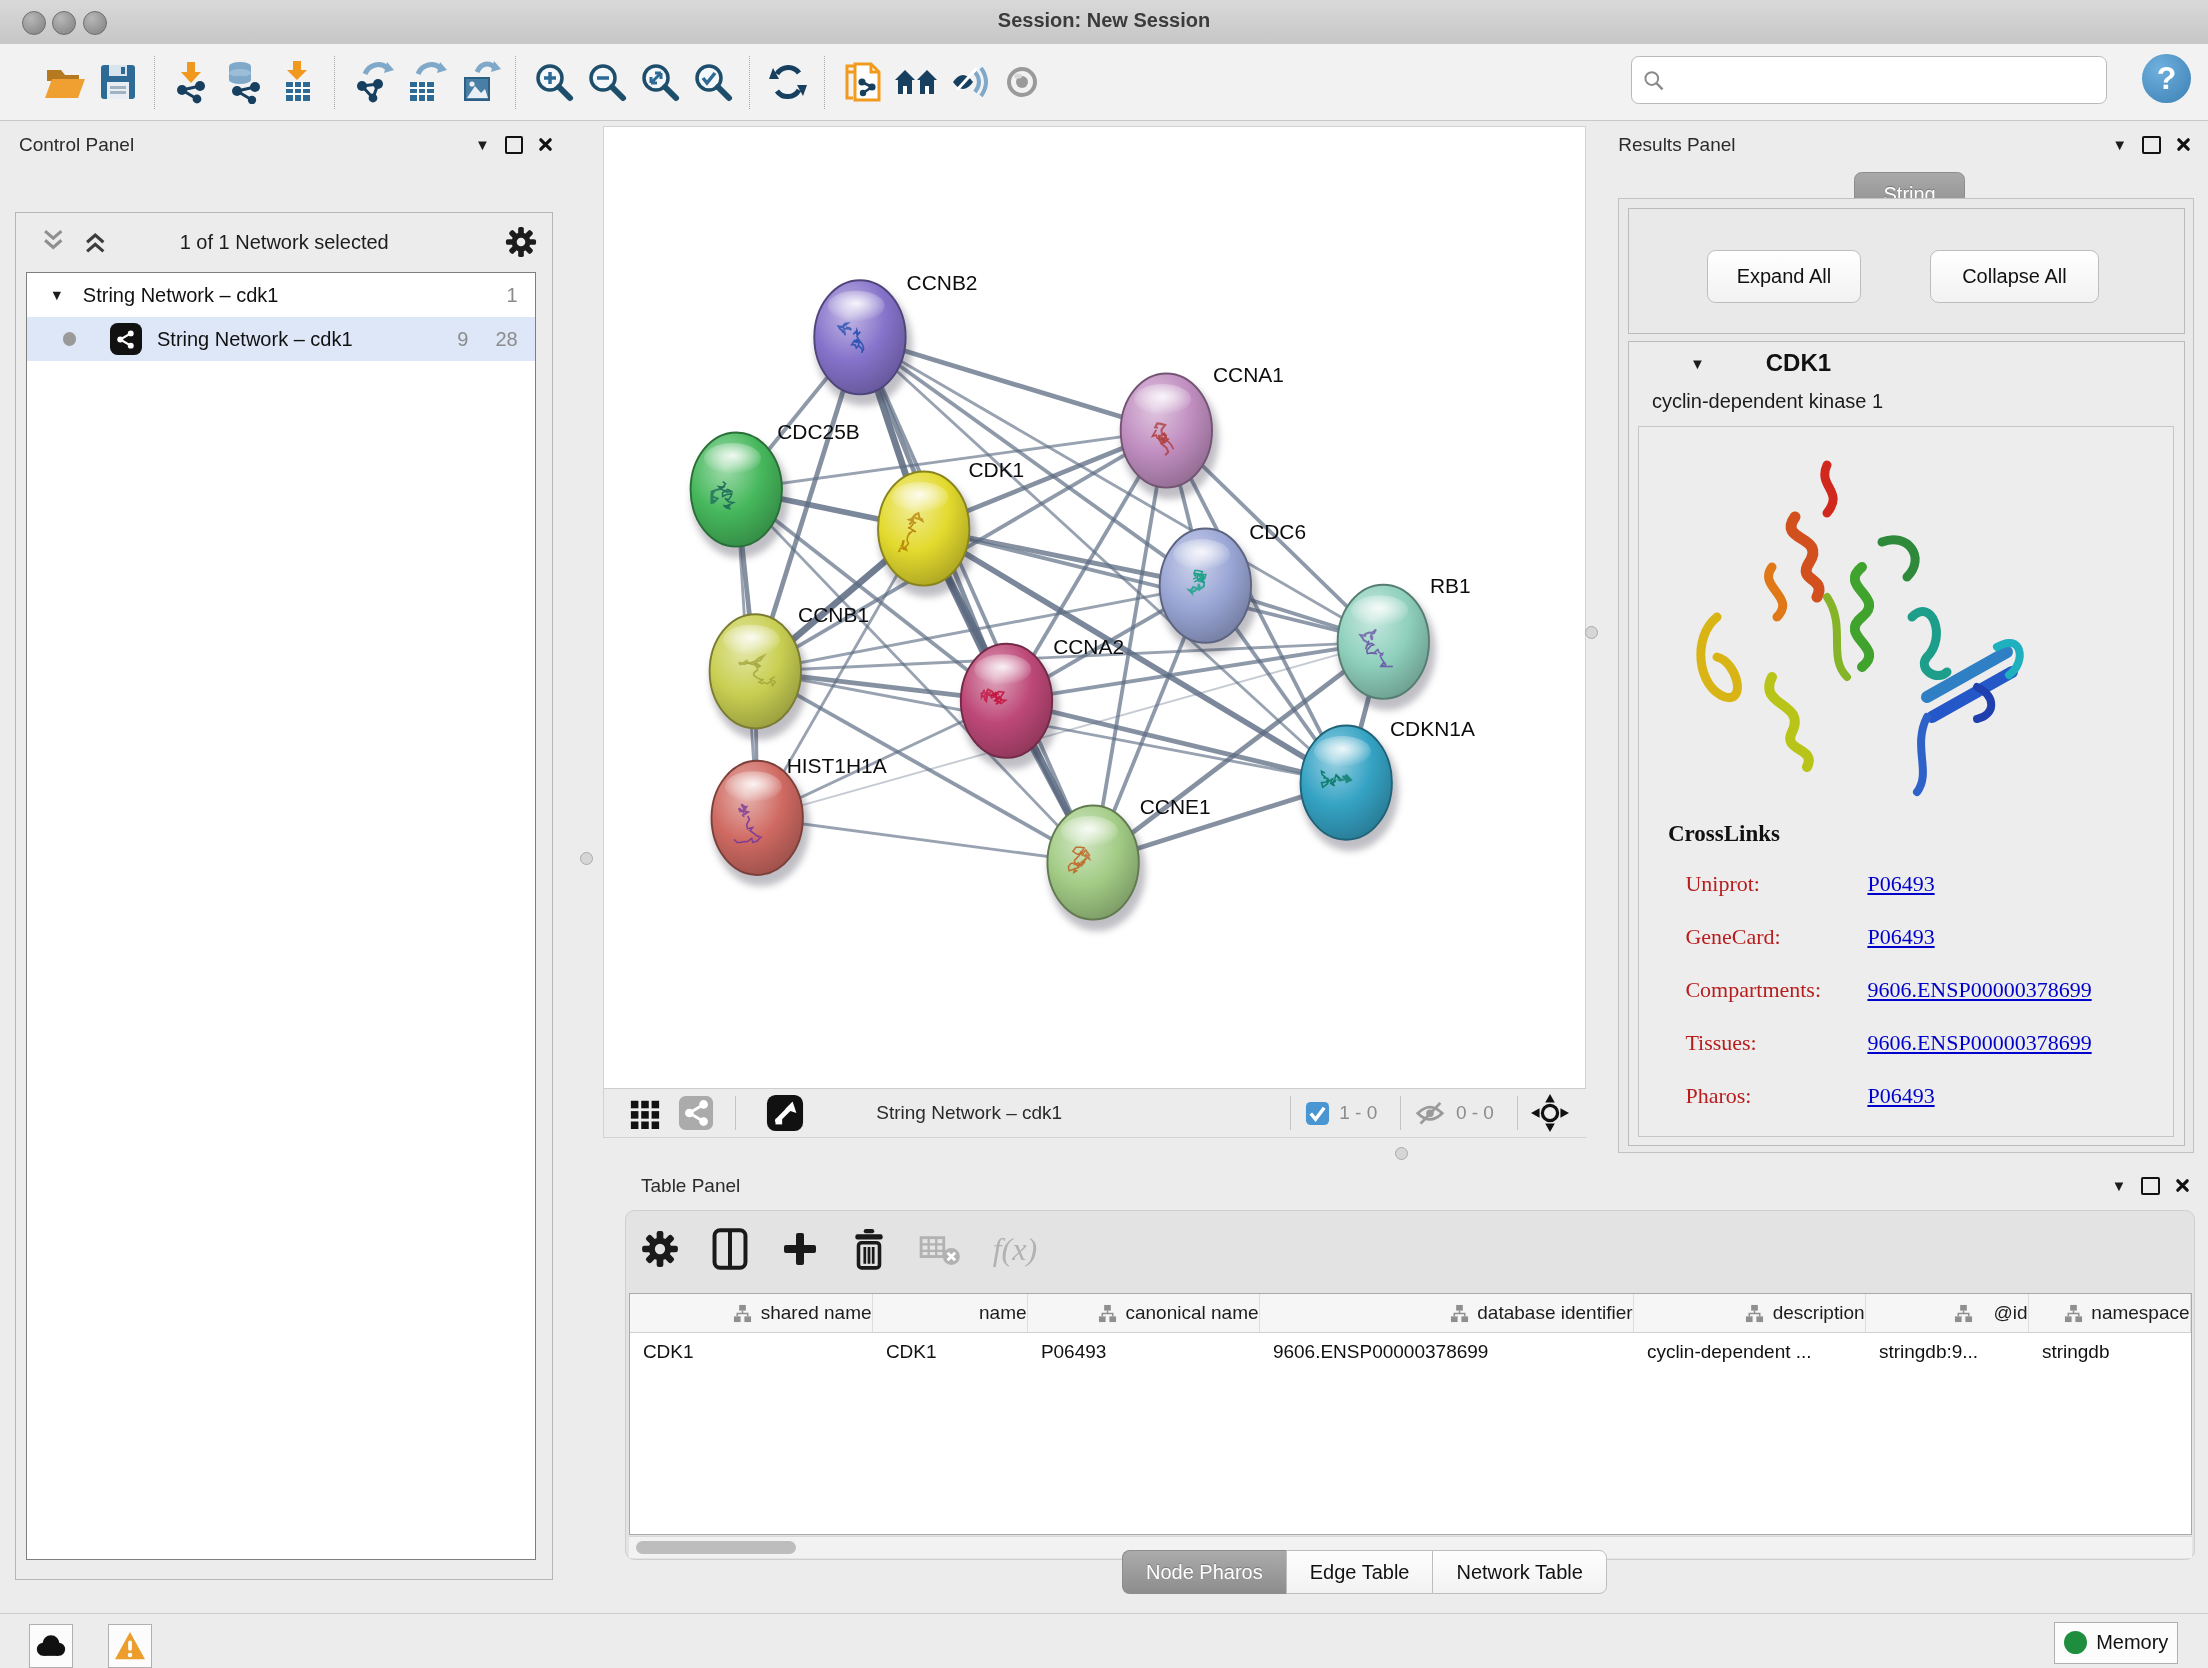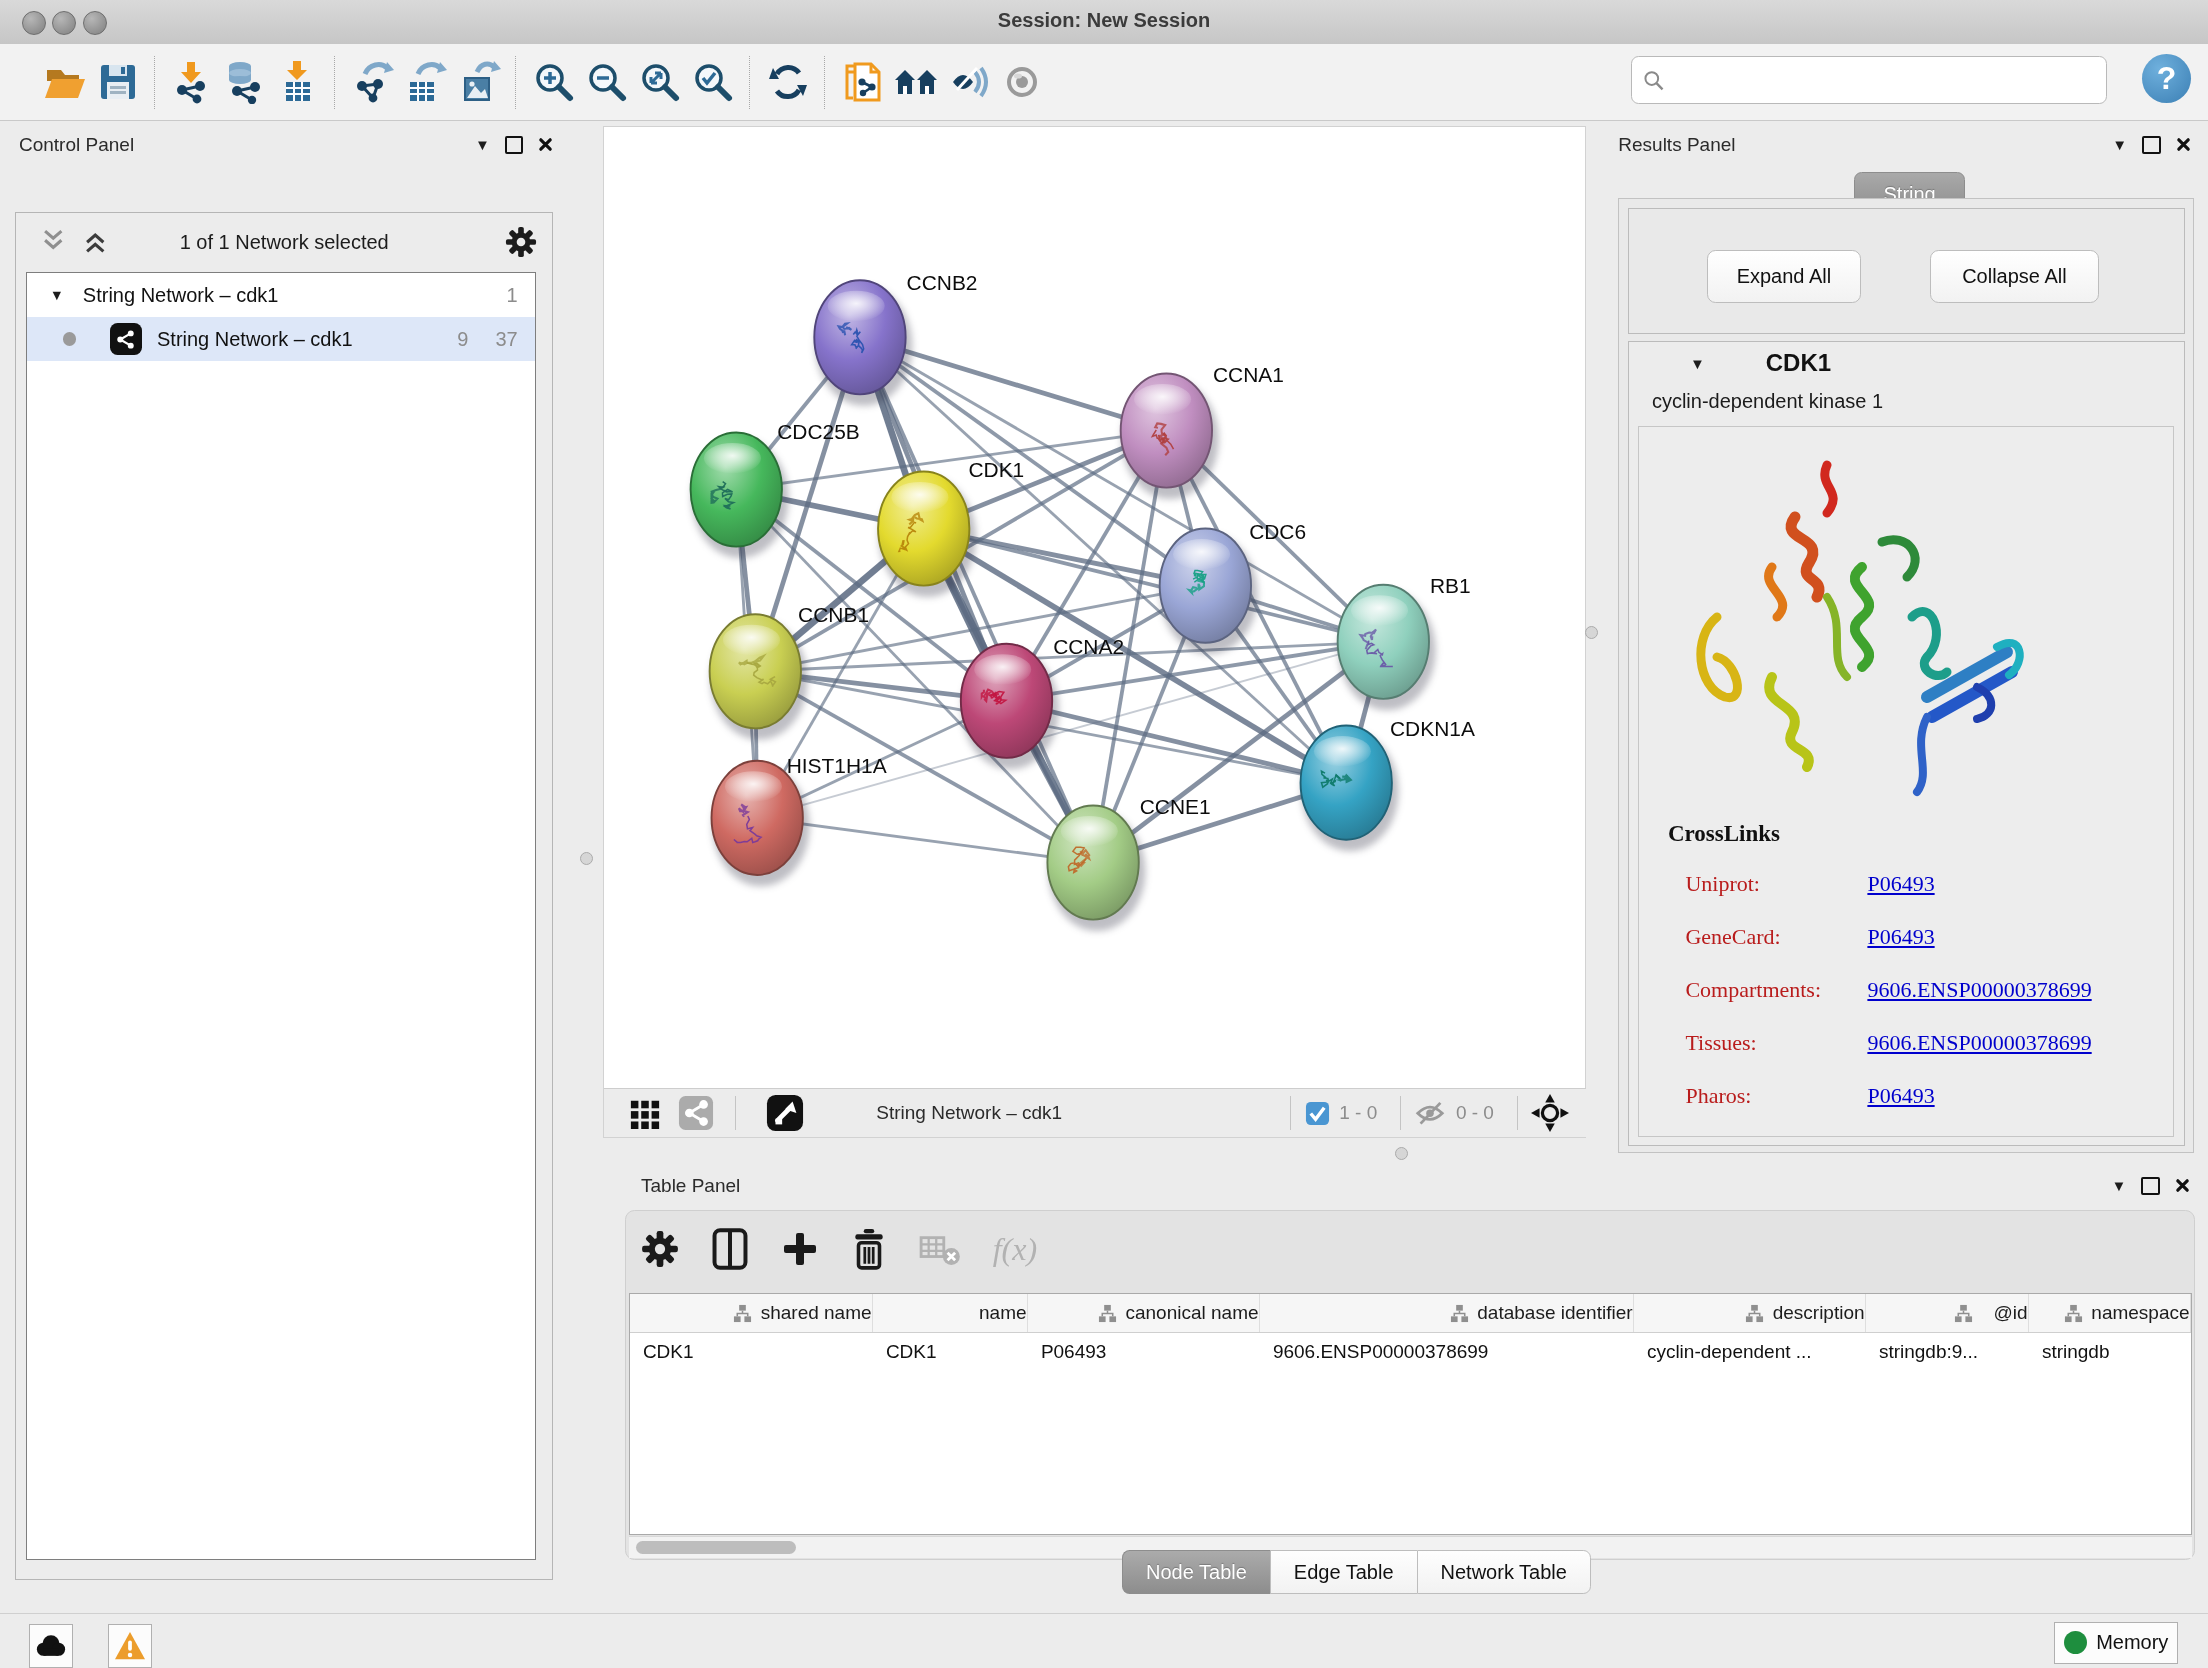--- a/index.html
+++ b/index.html
@@ -303,21 +303,21 @@
           <span class="app-ico" style="margin-left:34px">
             <svg width="21" height="21" viewBox="0 0 24 24">
               <circle cx="6" cy="12" r="3.4" fill="#fff"></circle>
                 <circle cx="18" cy="5" r="3.4" fill="#fff"></circle>
                 <circle cx="18" cy="19" r="3.4" fill="#fff"></circle>
               <path d="M6,12 L18,5 M6,12 L18,19" stroke="#fff" stroke-width="2.4"></path>
             </svg>
           </span>
           <span style="margin-left:15px">String Network – cdk1</span>
           <span class="count" style="margin-left:auto">9</span>
-          <span class="count" style="margin-left:27px;margin-right:17px">37</span>
+          <span class="count" style="margin-left:27px;margin-right:17px">28</span>
         </div>
       </div>
     </div>
   </div>
 
   <div class="network-panel">
     <svg id="graph-svg" class="net-canvas" width="982" height="963" viewBox="0 0 1032 1012">
         <defs>
           <radialGradient id="hl" cx="50%" cy="42%" r="60%">
             <stop offset="0%" stop-color="rgba(255,255,255,0.88)"></stop>
@@ -764,21 +764,21 @@
               <div class="t-cell" style="width: 163px;">stringdb:9...</div>
               <div class="t-cell" style="width: 162px;">stringdb</div>
             </div>
           </div>
       </div>
       <div class="hscroll">
           <div class="hthumb"></div>
         </div>
     </div>
     <div class="tp-tabs seg" id="table-tabs">
-        <div class="tab sel">Node Table</div>
+        <div class="tab sel">Node Pharos</div>
         <div class="tab">Edge Table</div>
         <div class="tab">Network Table</div>
       </div>
   </div>
 
   <div class="statusbar">
     <div class="sq-btn" style="left:28.5px">
       <svg width="32" height="25" viewBox="0 0 34 26">
         <circle cx="9" cy="17" r="7" fill="#111"></circle>
         <circle cx="17" cy="11" r="9" fill="#111"></circle>

